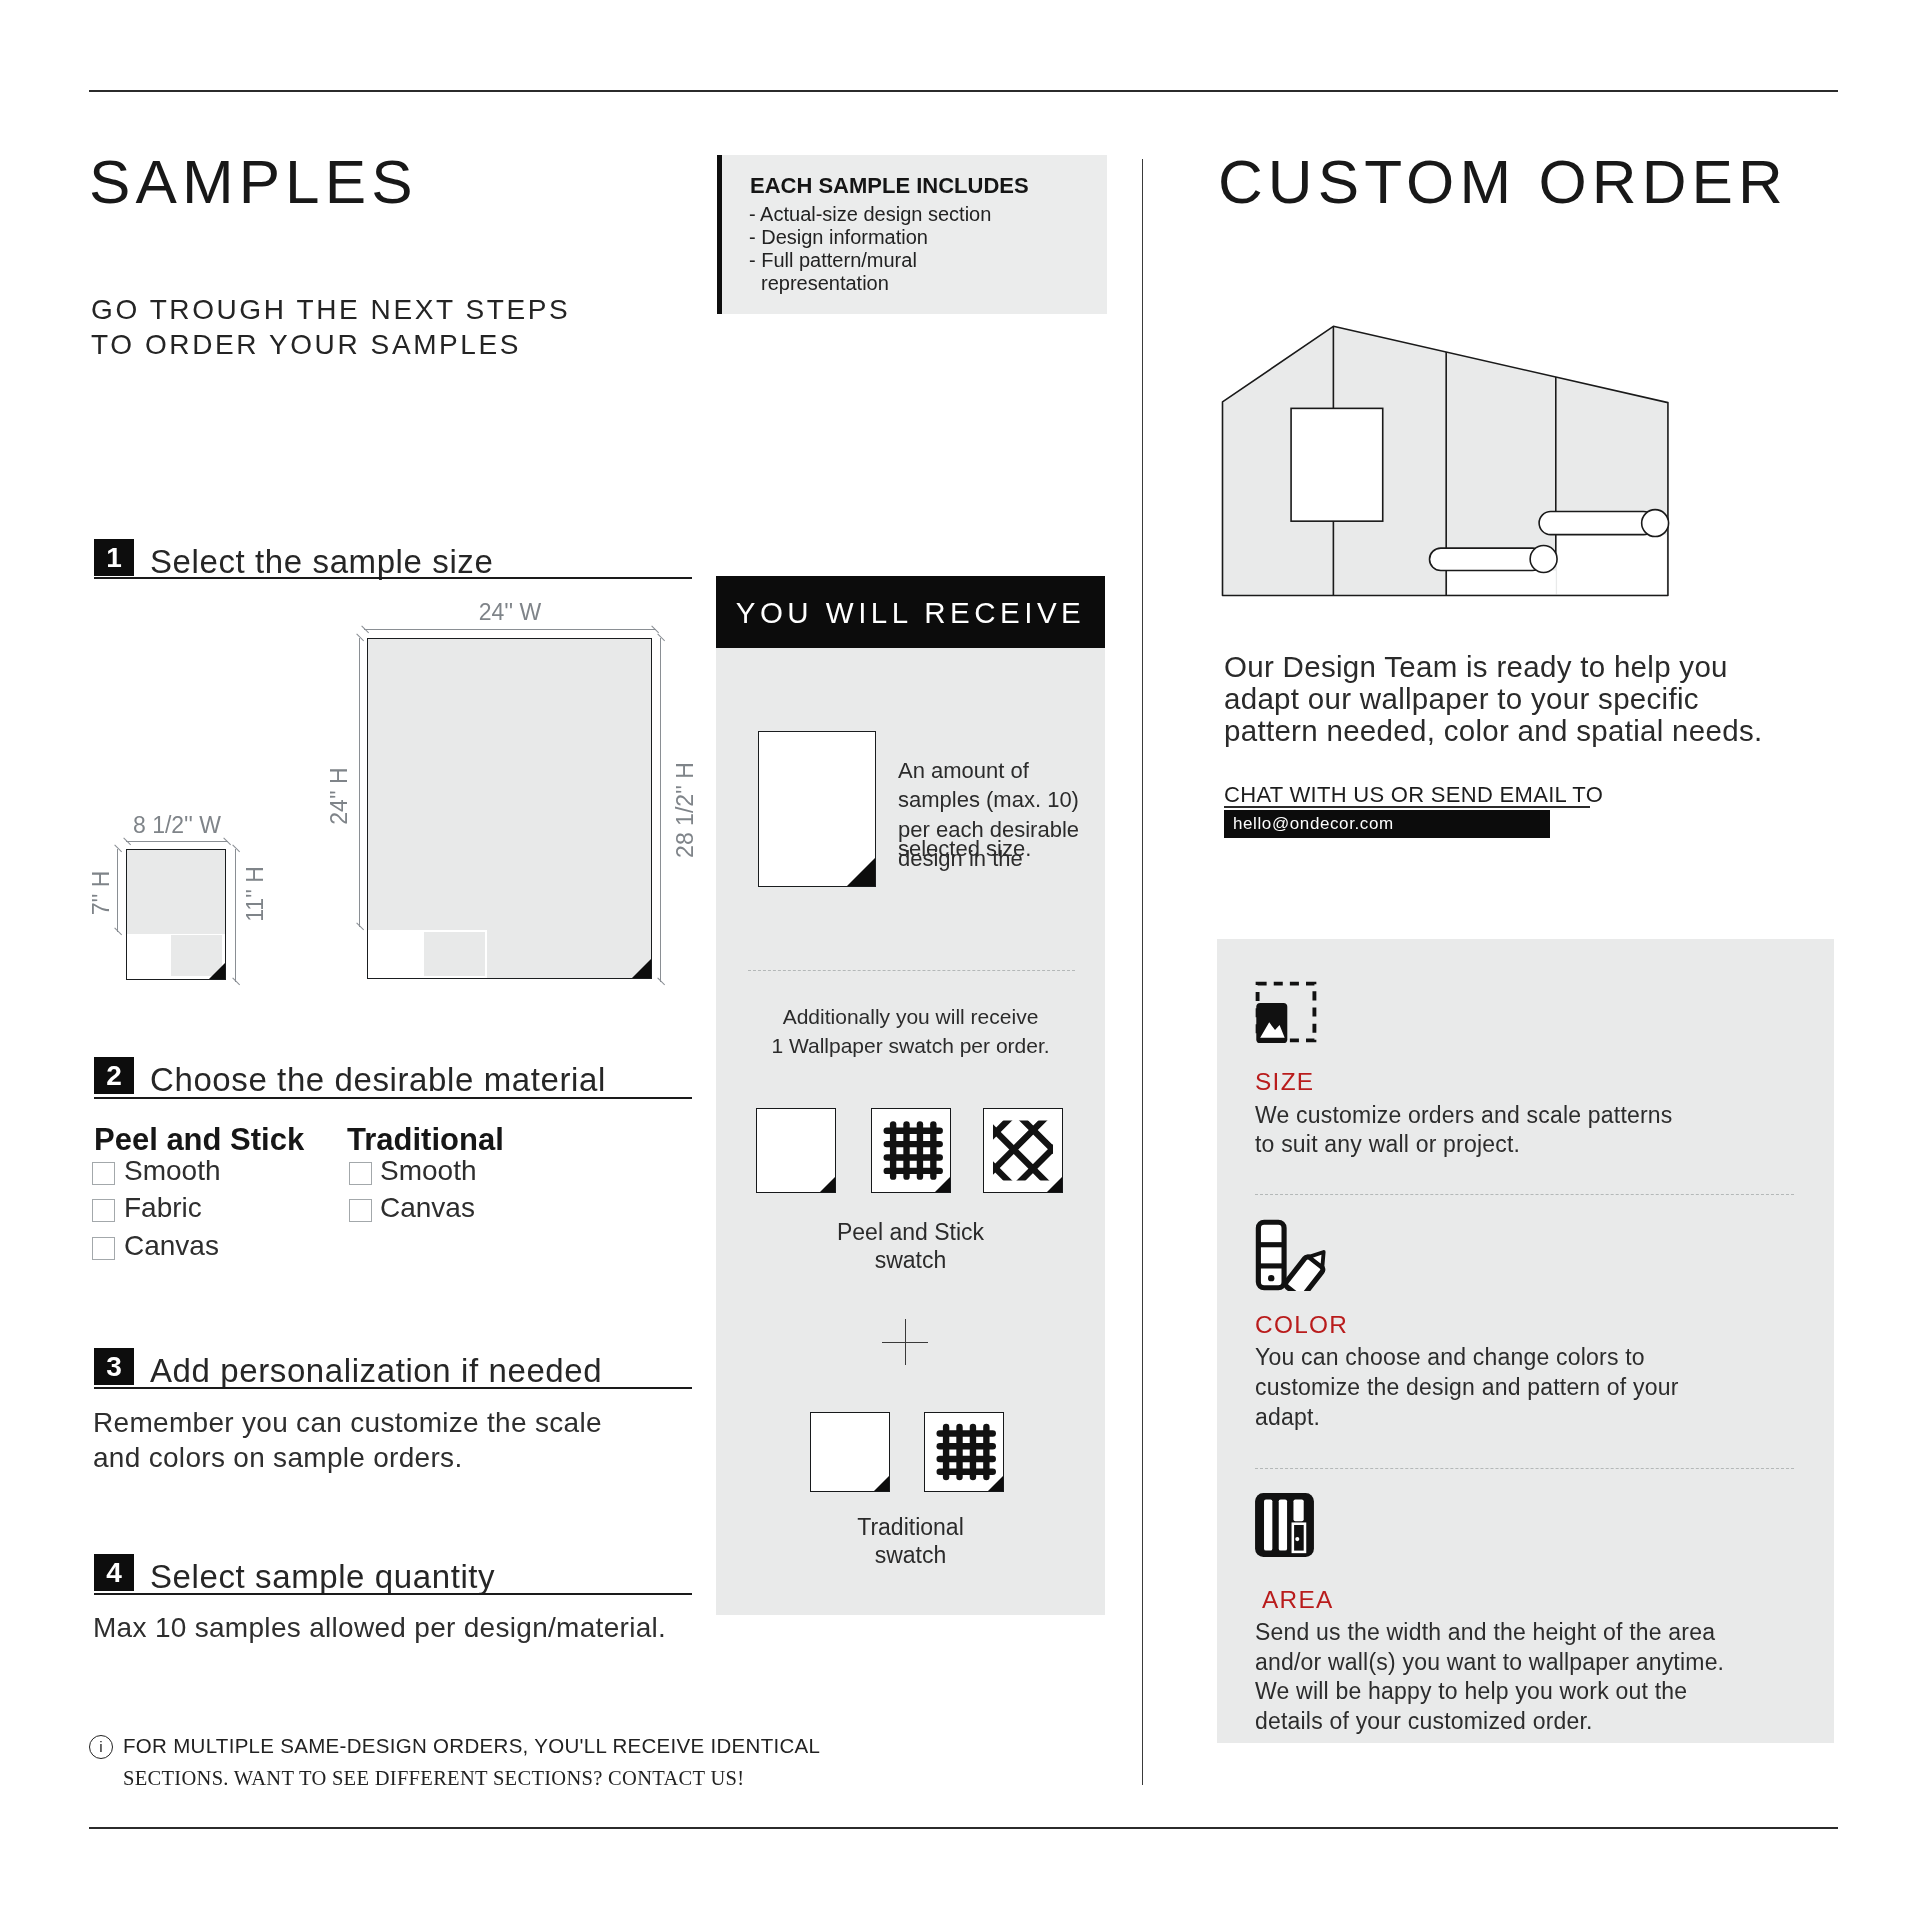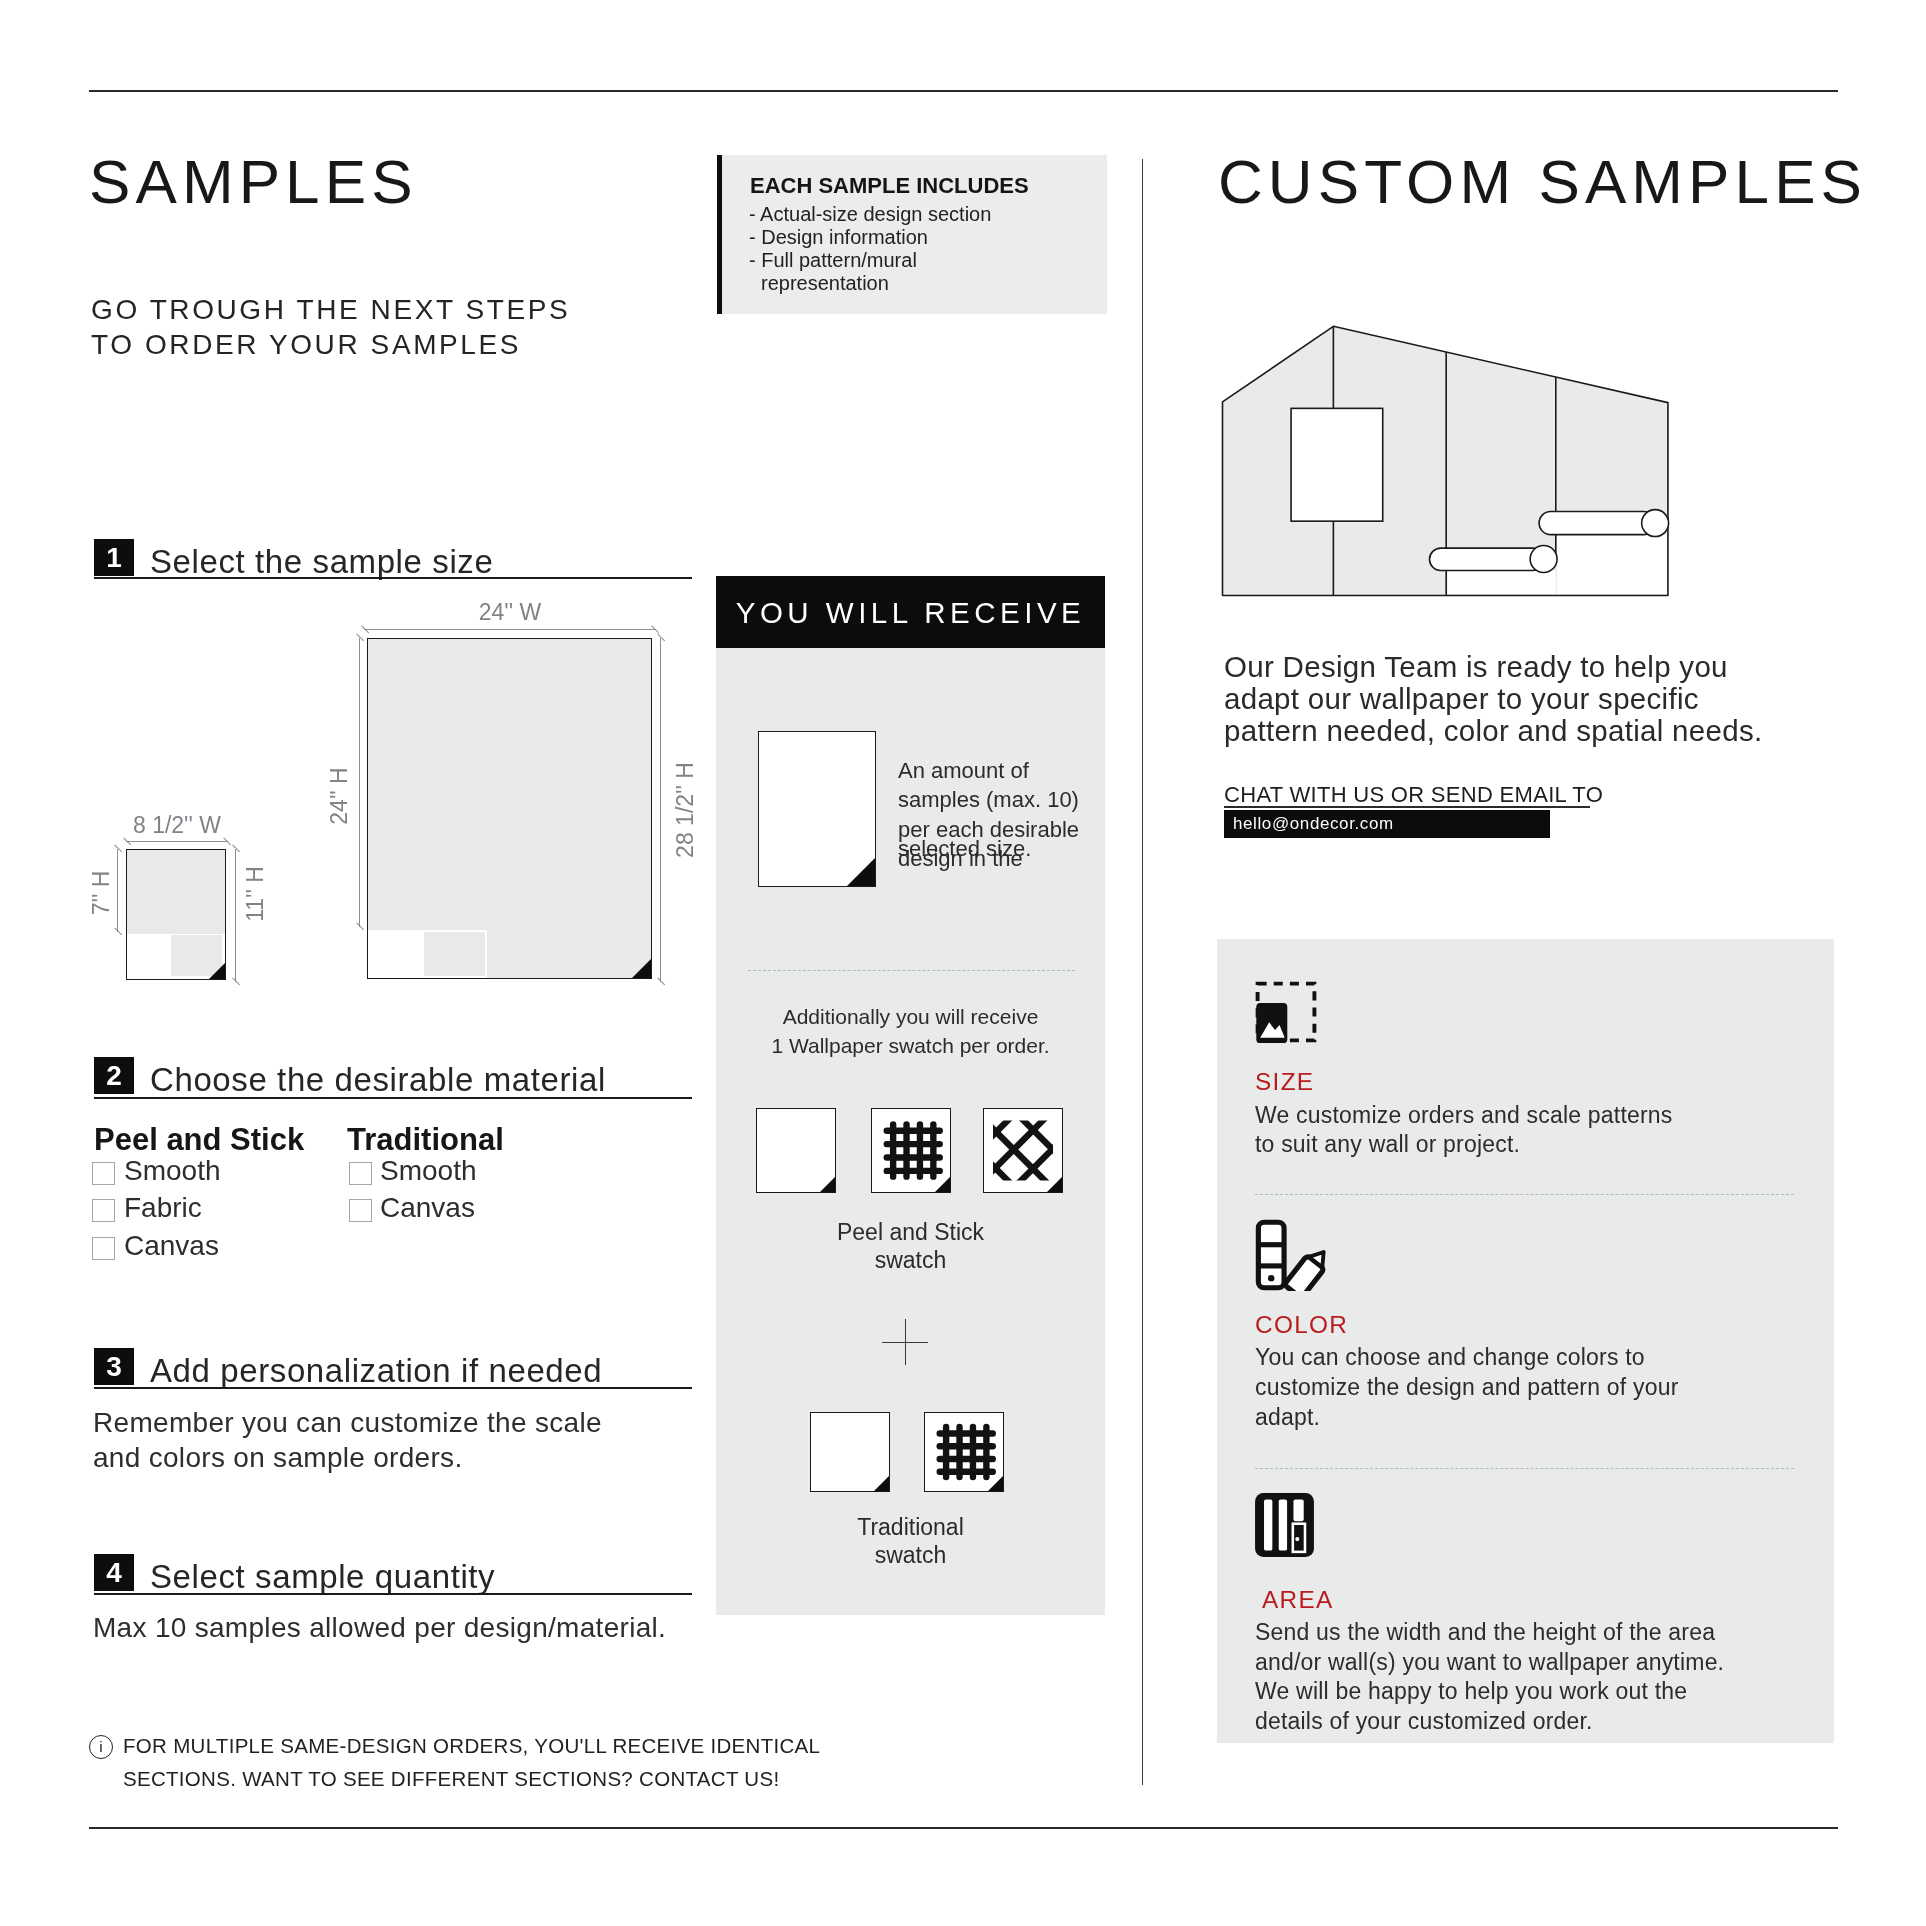--- a/index.html
+++ b/index.html
@@ -122,21 +122,21 @@
 <div class="para" style="left:93px;top:1407px;">Remember you can customize the scale</div>
 <div class="para" style="left:93px;top:1442px;">and colors on sample orders.</div>
 
 <div class="step-box" style="left:94px;top:1554px;">4</div>
 <div class="step-title" style="left:150px;top:1558px;">Select sample quantity</div>
 <div class="step-line" style="left:94px;top:1593px;width:598px;"></div>
 <div class="para" style="left:93px;top:1612px;">Max 10 samples allowed per design/material.</div>
 
 <div class="info-circle" style="left:89px;top:1735px;">i</div>
 <div class="note-line" style="left:123px;top:1734px;">FOR MULTIPLE SAME-DESIGN ORDERS, YOU'LL RECEIVE IDENTICAL</div>
-<div class="note-line" style="left:123px;top:1767px;">SECTIONS. WANT TO SEE DIFFERENT SECTIONS? CONTACT US!</div>
+<div class="note-line" style="left:123px;top:1767px;font-family:Liberation Serif, serif;">SECTIONS. WANT TO SEE DIFFERENT SECTIONS? CONTACT US!</div>
 
 <div class="includes-box" style="left:717px;top:155px;width:385px;height:159px;"></div>
 <div class="inc-title" style="left:750px;top:173px;">EACH SAMPLE INCLUDES</div>
 <div class="inc-item" style="left:749px;top:203px;">- Actual-size design section</div>
 <div class="inc-item" style="left:749px;top:226px;">- Design information</div>
 <div class="inc-item" style="left:749px;top:249px;">- Full pattern/mural</div>
 <div class="inc-item" style="left:761px;top:272px;">representation</div>
 
 <div class="banner" style="left:716px;top:576px;width:389px;height:73px;">
   <span class="banner-text">YOU WILL RECEIVE</span>
@@ -215,21 +215,21 @@
         <line x1="23" y1="52" x2="106" y2="52"></line>
       <line x1="23" y1="72" x2="106" y2="72"></line>
         <line x1="23" y1="92" x2="106" y2="92"></line>
     </g>
   </svg>
   <div class="fold" style="border-left:15.4px solid transparent;border-bottom:15.4px solid #0d0d0d;"></div>
 </div>
 <div class="swatch-label" style="left:716px;top:1514px;width:389px;">Traditional</div>
 <div class="swatch-label" style="left:716px;top:1542px;width:389px;">swatch</div>
 
-<div class="abs h-display" style="left:1218px;top:146px;">CUSTOM SAMPLES</div>
+<div class="abs h-display" style="left:1218px;top:146px;">CUSTOM ORDER</div>
 
 <div class="abs" style="left:1217px;top:318px;width:459px;height:282px;">
   <svg width="459" height="282" viewBox="0 0 715 440">
     <polygon points="8,131 181,13 703,132 703,433 8,433" fill="#e9eaea" stroke="none"></polygon>
     <rect x="530" y="338" width="171" height="93" fill="#ffffff"></rect>
     <rect x="359" y="394" width="169" height="37" fill="#ffffff"></rect>
     <g stroke="#1a1a1a" stroke-width="2.5" fill="none">
       <line x1="357" y1="53" x2="357" y2="433"></line>
       <line x1="528" y1="92" x2="528" y2="373"></line>
       <line x1="181" y1="13" x2="181" y2="141"></line>

